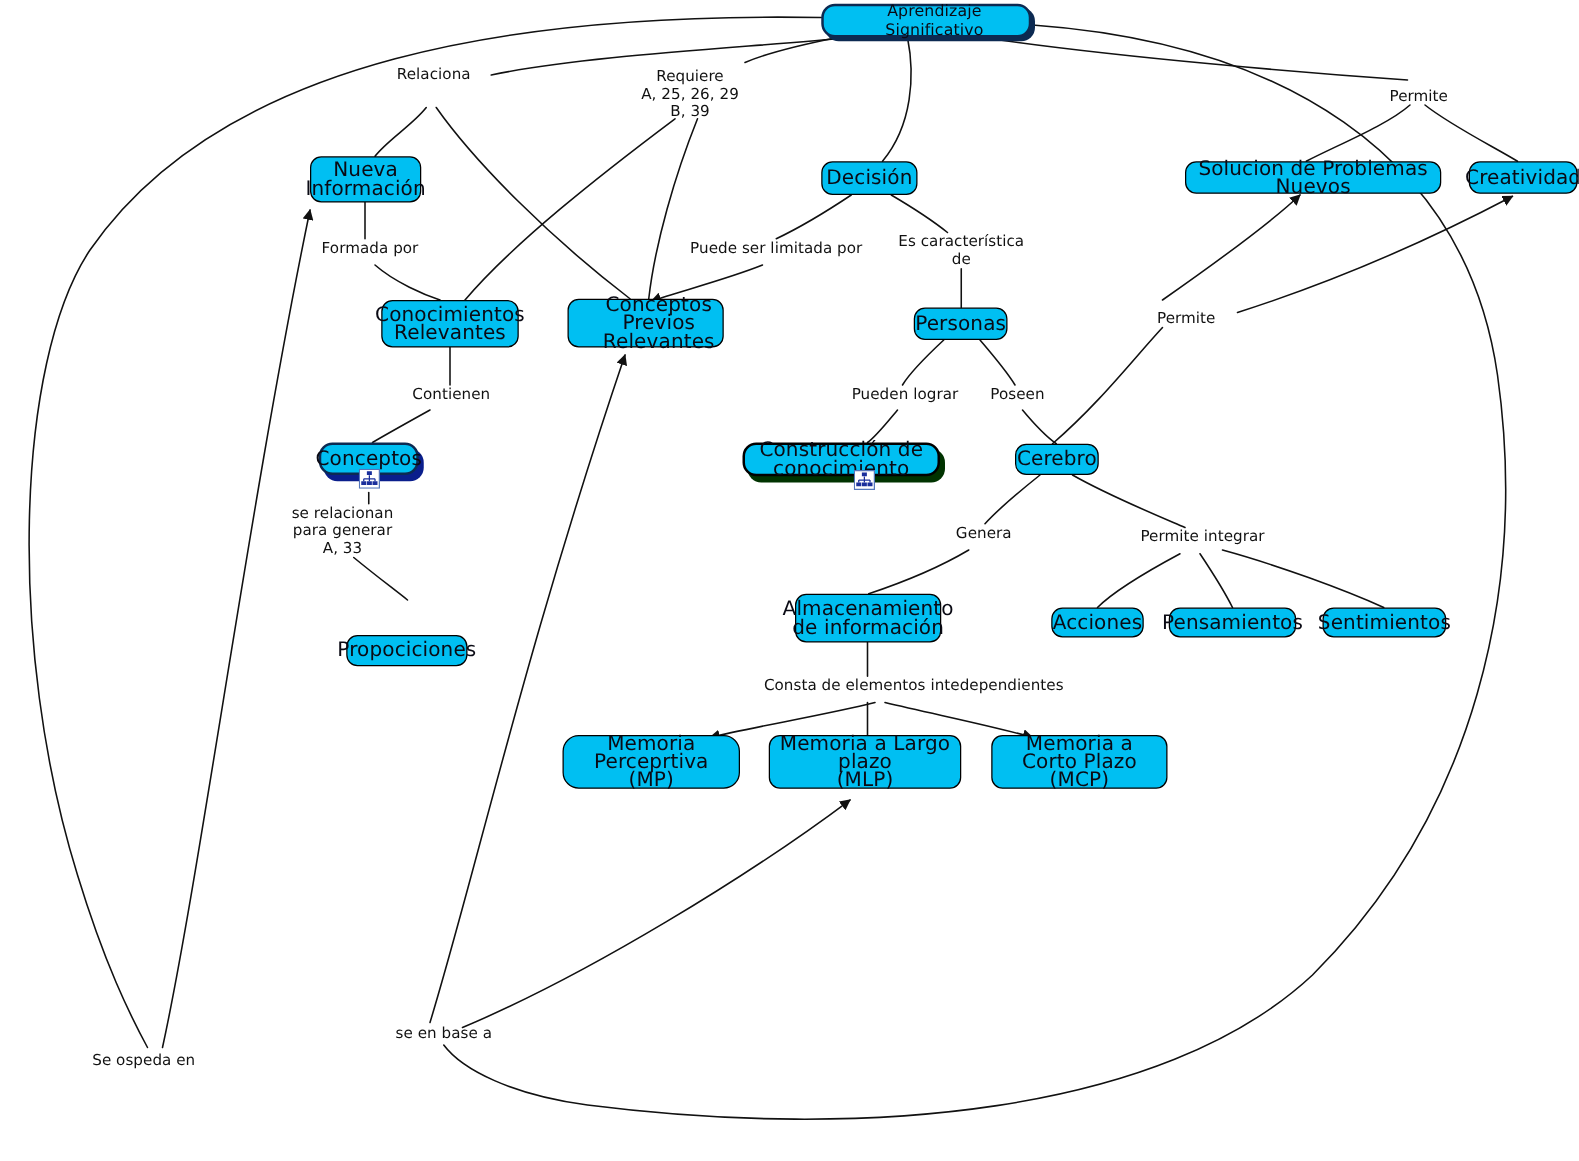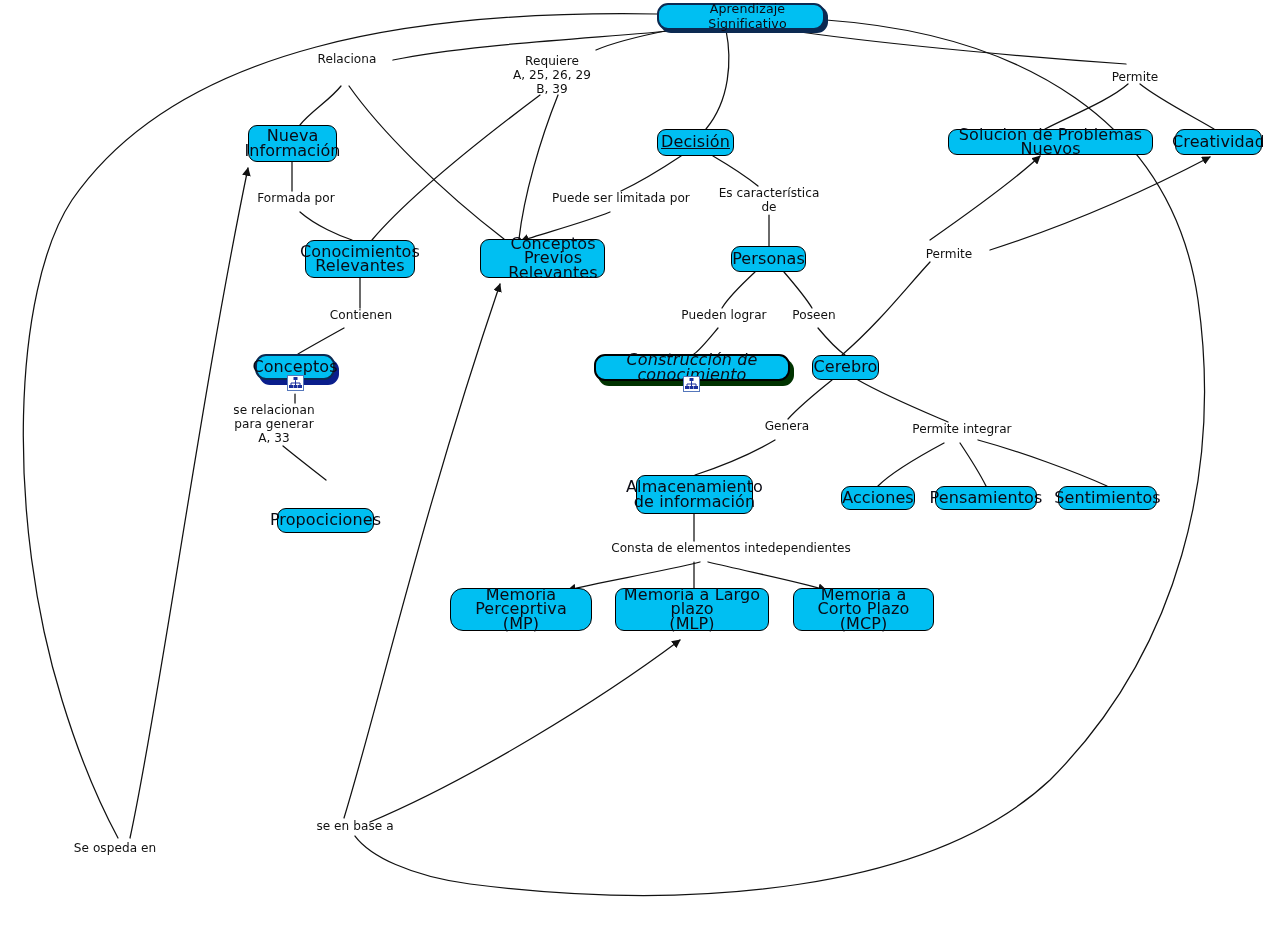--- a/index.html
+++ b/index.html
@@ -145,40 +145,40 @@
       <path d="M 826,20 C 1020,34 1172,120 1198,300 C 1222,470 1180,650 1050,780 C 930,892 690,912 470,884 C 410,876 370,856 355,836"></path>
       <path d="M 344,818 C 380,700 420,520 500,284" marker-end="url(#ah)"></path>
       <path d="M 370,822 C 470,780 600,700 680,640" marker-end="url(#ah)"></path>
     </g>
   </svg>
 
   <div id="nodeLayer">
       <div class="node root" style="left: 657px; top: 3px; width: 168px; height: 27px;">Aprendizaje Significativo</div>
       <div class="node " style="left: 248px; top: 125px; width: 89px; height: 37px;">Nueva
 Información</div>
-      <div class="node " style="left: 657px; top: 129px; width: 77px; height: 27px; text-decoration: underline;">Decisión</div>
+      <div class="node " style="left: 657px; top: 129px; width: 77px; height: 27px;">Decisión</div>
       <div class="node " style="left: 948px; top: 129px; width: 205px; height: 26px;">Solucion de Problemas Nuevos</div>
       <div class="node " style="left: 1175px; top: 129px; width: 87px; height: 26px;">Creatividad</div>
       <div class="node " style="left: 305px; top: 240px; width: 110px; height: 38px;">Conocimientos
 Relevantes</div>
-      <div class="node " style="left: 480px; top: 239px; width: 125px; height: 39px; padding-left: 28px;">Conceptos Previos
+      <div class="node " style="left: 454px; top: 239px; width: 125px; height: 39px; padding-left: 28px;">Conceptos Previos
 Relevantes</div>
       <div class="node " style="left: 731px; top: 246px; width: 75px; height: 26px;">Personas</div>
       <div class="node navyshadow" style="left: 255px; top: 354px; width: 80px; height: 26px;">Conceptos</div>
       <div class="hico" style="left: 287px; top: 375px;">
         <svg viewBox="0 0 17 16">
           <rect x="0.5" y="0.5" width="16" height="15" fill="#ffffff" stroke="#5577bb" stroke-width="1"></rect>
           <rect x="6.5" y="2" width="4" height="3" fill="#1a2f9c"></rect>
           <rect x="2" y="10" width="4" height="3" fill="#1a2f9c"></rect>
           <rect x="6.5" y="10" width="4" height="3" fill="#1a2f9c"></rect>
           <rect x="11" y="10" width="4" height="3" fill="#1a2f9c"></rect>
           <path d="M8.5 5.2 L8.5 8 M4 8 L13 8 M4 8 L4 10 M8.5 8 L8.5 10 M13 8 L13 10" stroke="#1a2f9c" stroke-width="1" fill="none"></path>
         </svg>
       </div>
-      <div class="node greenshadow" style="left: 594px; top: 354px; width: 196px; height: 27px; font-style: italic;">Construcción de conocimiento</div>
+      <div class="node greenshadow" style="left: 594px; top: 354px; width: 158px; height: 27px;">Construcción de conocimiento</div>
       <div class="hico" style="left: 683px; top: 376px;">
         <svg viewBox="0 0 17 16">
           <rect x="0.5" y="0.5" width="16" height="15" fill="#ffffff" stroke="#5577bb" stroke-width="1"></rect>
           <rect x="6.5" y="2" width="4" height="3" fill="#1a2f9c"></rect>
           <rect x="2" y="10" width="4" height="3" fill="#1a2f9c"></rect>
           <rect x="6.5" y="10" width="4" height="3" fill="#1a2f9c"></rect>
           <rect x="11" y="10" width="4" height="3" fill="#1a2f9c"></rect>
           <path d="M8.5 5.2 L8.5 8 M4 8 L13 8 M4 8 L4 10 M8.5 8 L8.5 10 M13 8 L13 10" stroke="#1a2f9c" stroke-width="1" fill="none"></path>
         </svg>
       </div>

